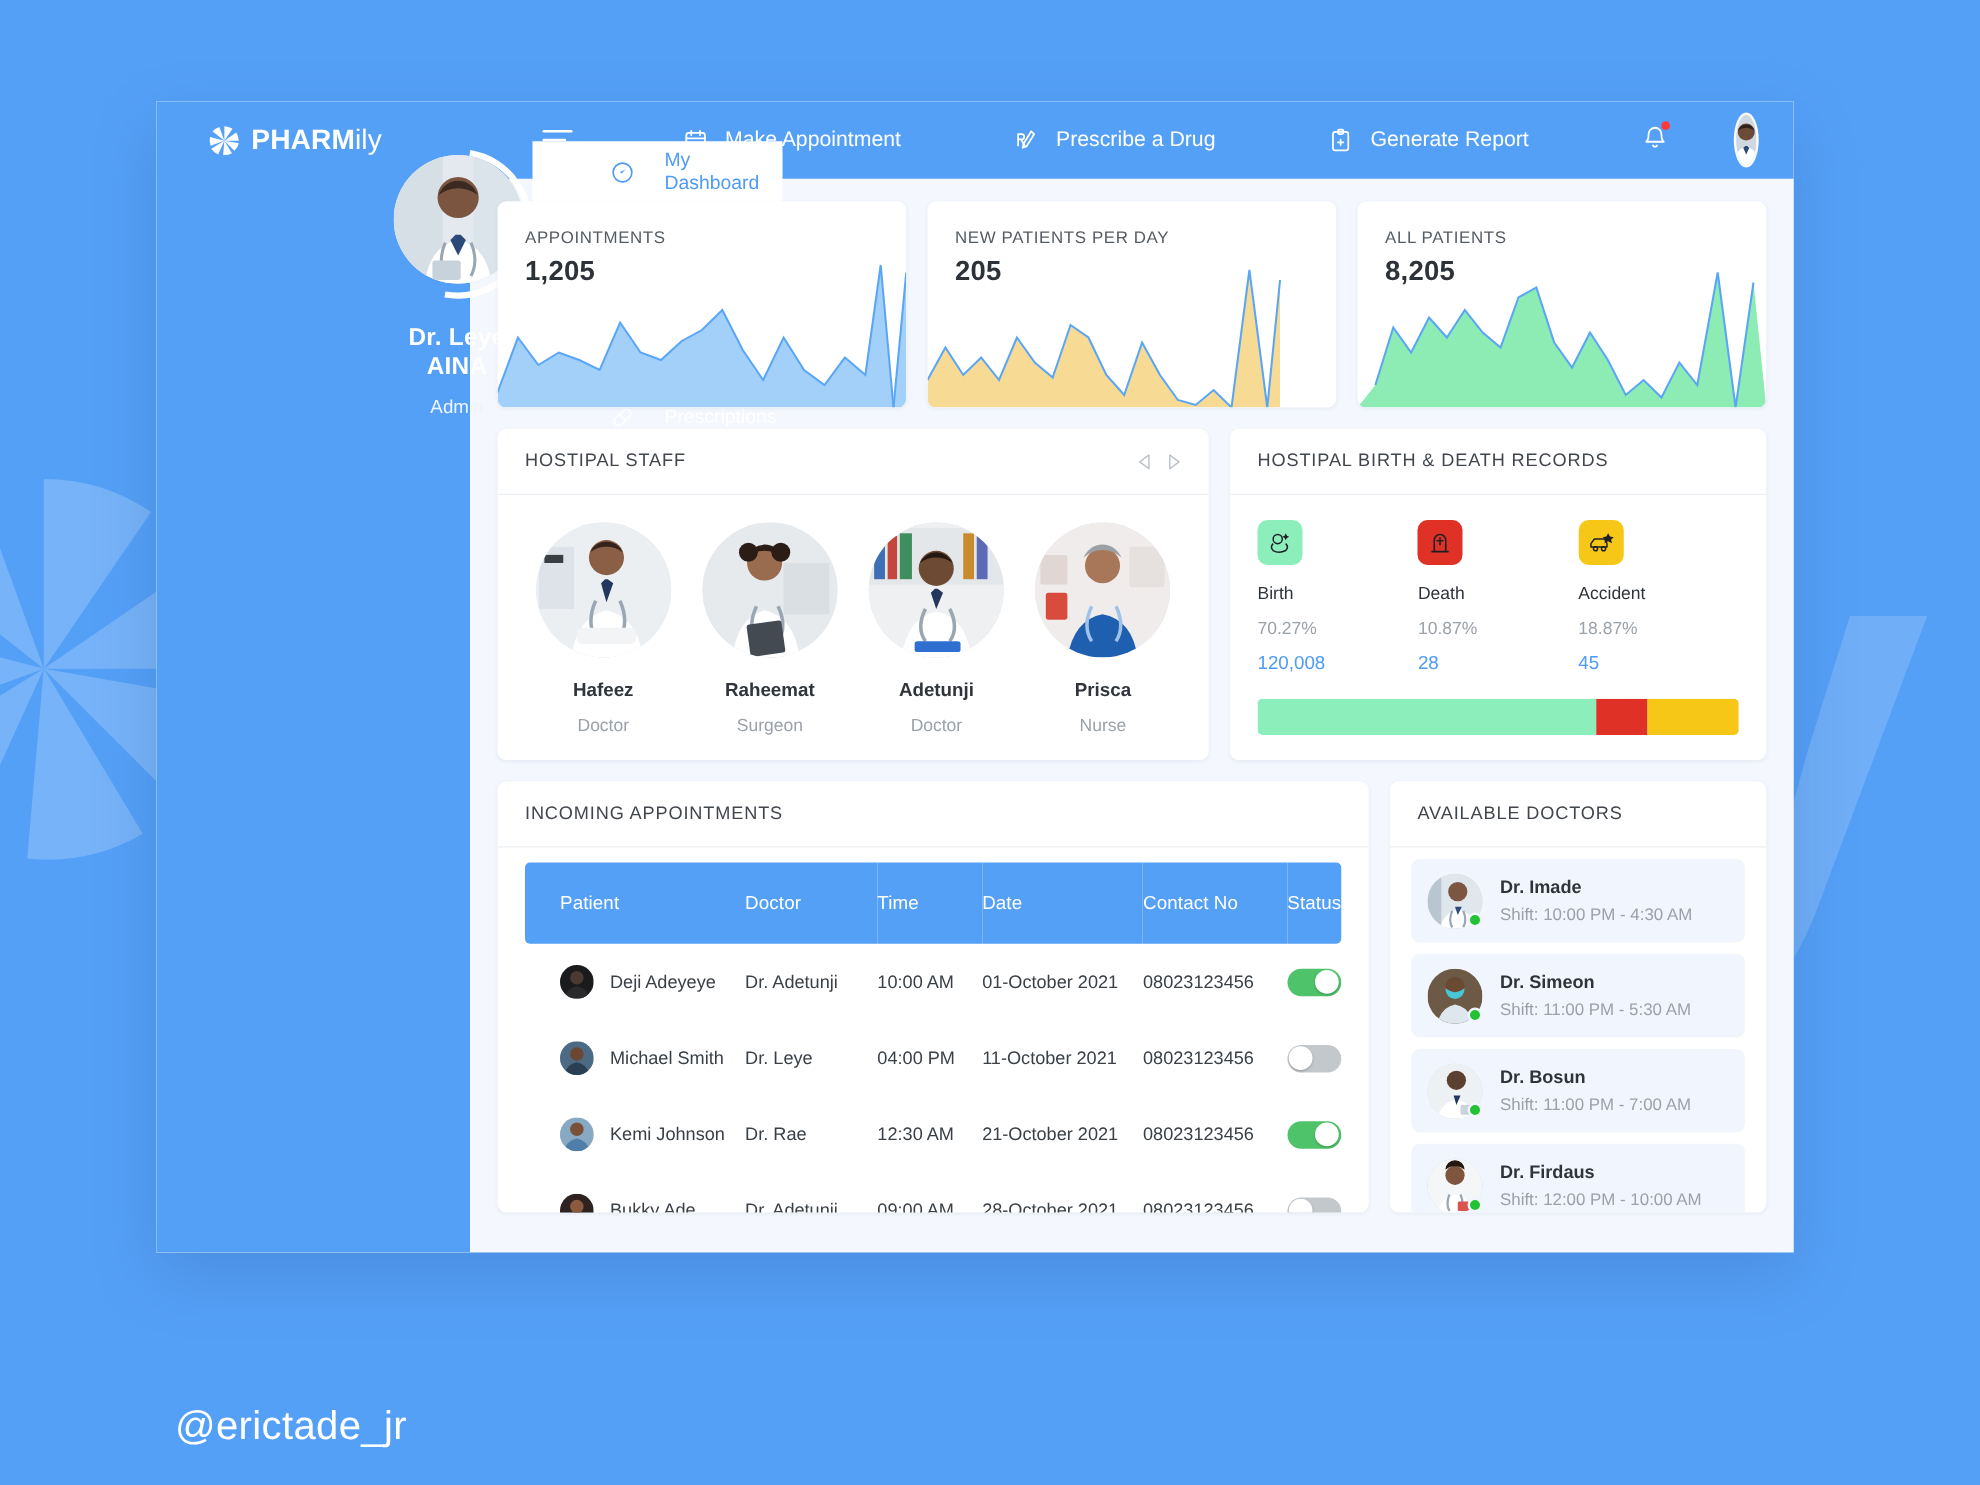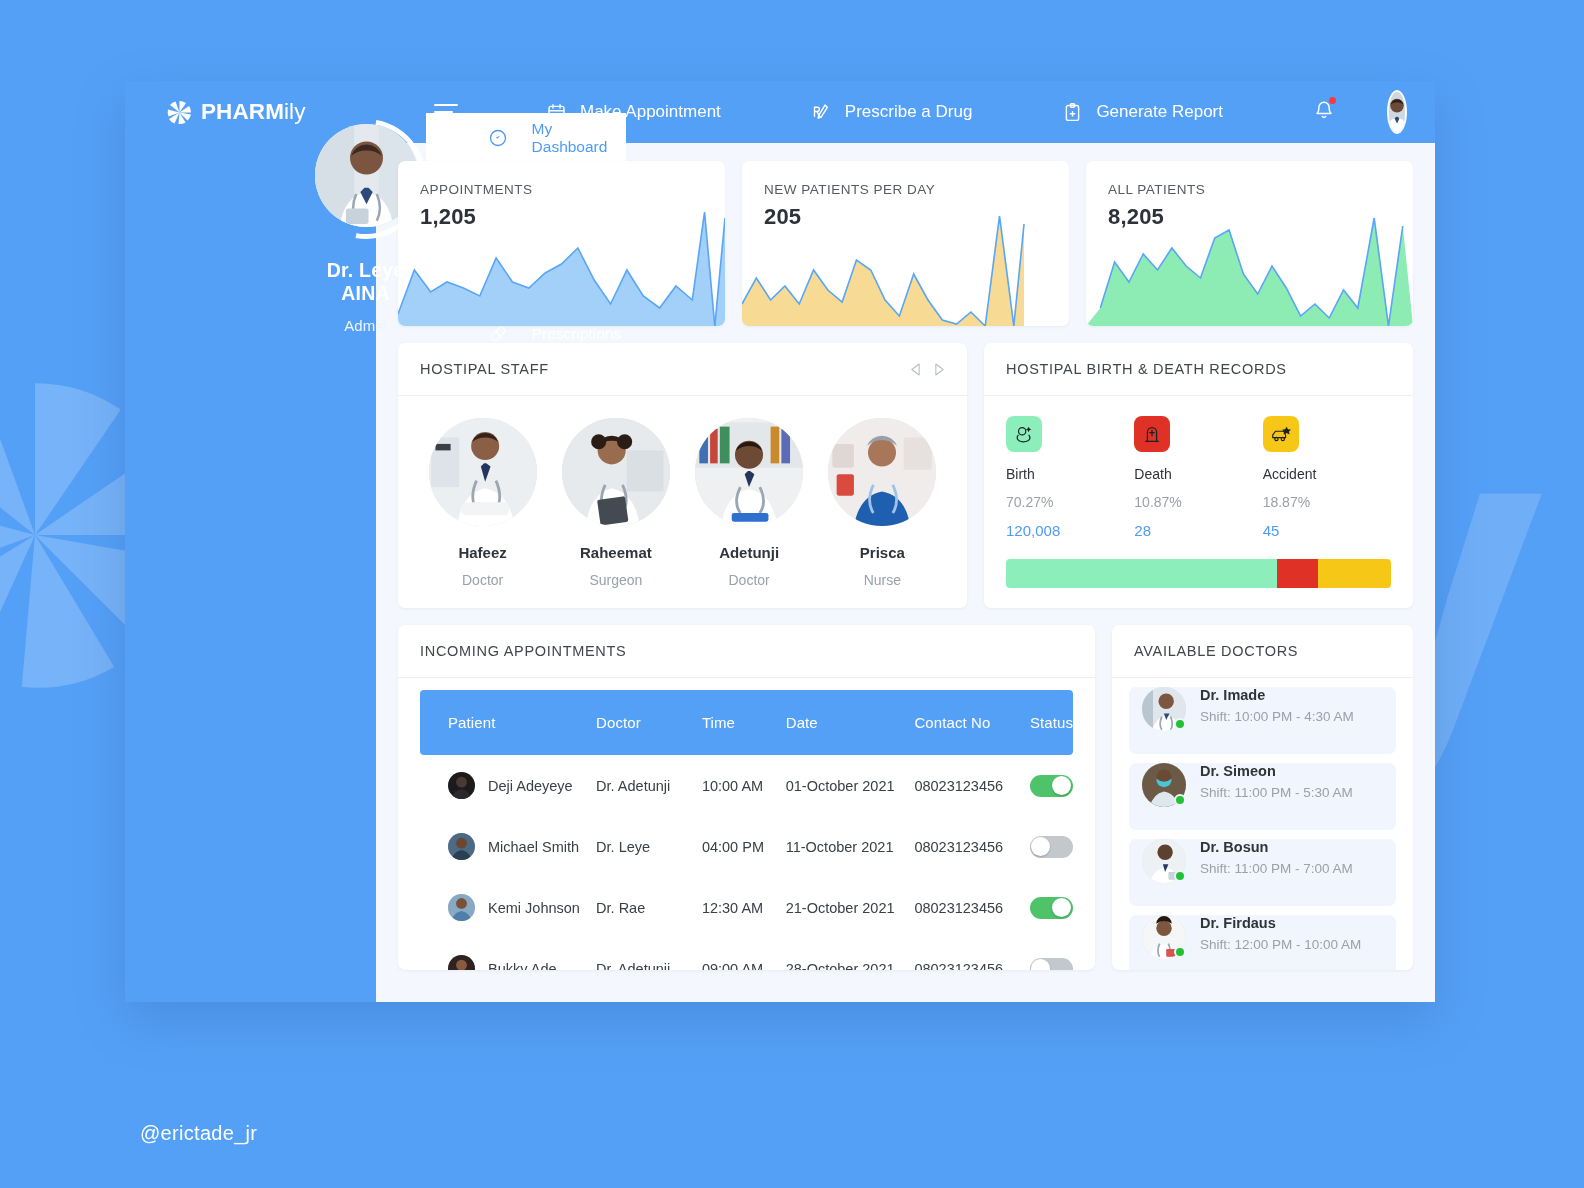--- a/index.html
+++ b/index.html
@@ -24,21 +24,21 @@
     font-family:"Liberation Sans", sans-serif;
   }
   .bg-a-wm{
     position:absolute; right:230px; top:430px;
     font-size:360px; line-height:.8; font-weight:700;
     color:#ffffff; opacity:.07; pointer-events:none;
   }
 
   .watermark-handle{
     position:absolute; left:140px; top:1122px;
-    font-size:20px; color:#ffffff; letter-spacing:.3px;
+    font-size:32px; color:#ffffff; letter-spacing:.3px;
   }
 
   
   .app{
     position:absolute; left:125px; top:81px;
     width:1310px; height:921px;
     display:flex; overflow:hidden;
     background:#f4f7fd;
     box-shadow:0 18px 50px rgba(20,60,120,.18);
   }
@@ -207,21 +207,21 @@
   .toggle.on{ background:#4ec36a; }
   .toggle .knob{
     position:absolute; top:1.5px; left:1.5px; width:19px; height:19px;
     border-radius:50%; background:#fff; box-shadow:0 1px 2px rgba(0,0,0,.22);
   }
   .toggle.on .knob{ left:22.5px; }
 
   .docs-panel{ flex:1 1 auto; height:345px; }
   .doc-list{ padding:0 17px; }
   .doc-item{
-    display:flex; align-items:flex-start; gap:14px; height:67px;
+    display:flex; align-items:center; gap:14px; height:67px;
     background:#f1f5fd; border-radius:7px; margin-top:9px; padding:0 13px;
     cursor:pointer;
   }
   .doc-avatar{
     width:44px; height:44px; border-radius:50%; position:relative;
     overflow:visible; flex:0 0 44px;
   }
   .doc-avatar .img{
     width:44px; height:44px; border-radius:50%; overflow:hidden; background:#d3dce4;
   }

